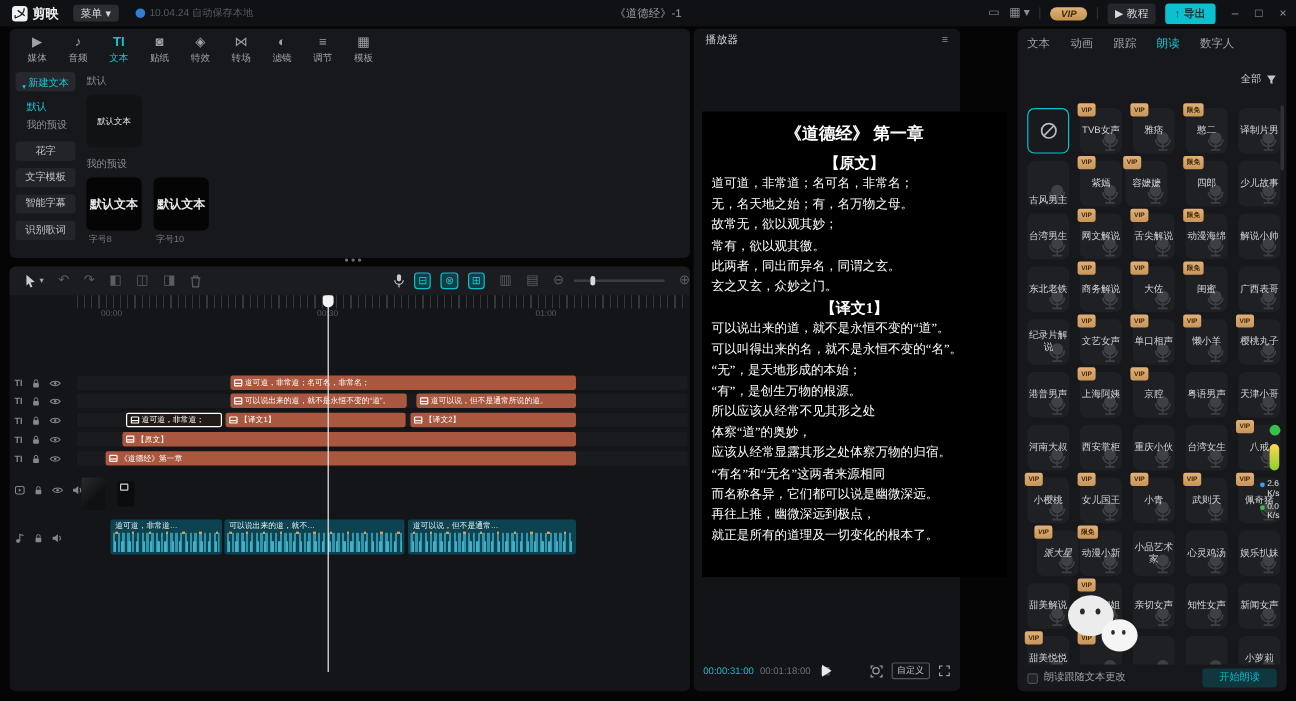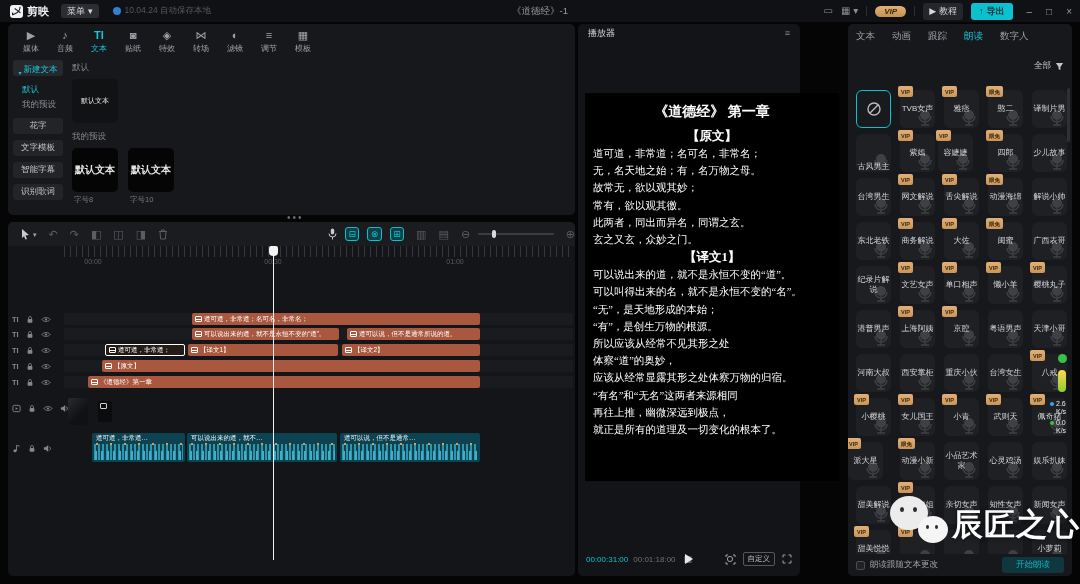--- a/index.html
+++ b/index.html
@@ -486,20 +486,21 @@
           <div class="pv-line">玄之又玄，众妙之门。</div>
           <div class="pv-header">【译文1】</div>
           <div class="pv-line">可以说出来的道，就不是永恒不变的“道”。</div>
           <div class="pv-line">可以叫得出来的名，就不是永恒不变的“名”。</div>
           <div class="pv-line">“无”，是天地形成的本始；</div>
           <div class="pv-line">“有”，是创生万物的根源。</div>
           <div class="pv-line">所以应该从经常不见其形之处</div>
           <div class="pv-line">体察“道”的奥妙，</div>
           <div class="pv-line">应该从经常显露其形之处体察万物的归宿。</div>
           <div class="pv-line">“有名”和“无名”这两者来源相同</div>
+          <div class="pv-line">而名称各异，它们都可以说是幽微深远。</div>
           <div class="pv-line">再往上推，幽微深远到极点，</div>
           <div class="pv-line">就正是所有的道理及一切变化的根本了。</div>
         </div>
     </div>
     <div id="player-ctl">
       <span id="cur-time">00:00:31:00</span>
       <span id="total-time">00:01:18:00</span>
       <span class="grid-ic">▦</span>
       <span id="play-btn"></span>
       <div class="pctl-right">
@@ -908,21 +909,21 @@
         <div class="vcard" style="left: 184px; top: 314px;">
           <span>佩奇猪</span>
           <span class="vsil">
             <svg width="18" height="20" viewBox="0 0 18 20">
               <circle cx="9" cy="7" r="5" fill="#fff"></circle>
               <path d="M9 12 v5 M5 17 h8 M3 8 a6 6 0 0 0 12 0" stroke="#fff" stroke-width="1.4" fill="none"></path>
             </svg>
           </span>
           <span class="vbadge">VIP</span>
         </div>
-        <div class="vcard" style="left: 0; top: 358px;">
+        <div class="vcard" style="left: 16px; top: 358px; font-style: italic;">
           <span>派大星</span>
           <span class="vsil">
             <svg width="18" height="20" viewBox="0 0 18 20">
               <circle cx="9" cy="7" r="5" fill="#fff"></circle>
               <path d="M9 12 v5 M5 17 h8 M3 8 a6 6 0 0 0 12 0" stroke="#fff" stroke-width="1.4" fill="none"></path>
             </svg>
           </span>
           <span class="vbadge">VIP</span>
         </div>
         <div class="vcard" style="left: 52px; top: 358px;">
@@ -1079,16 +1080,15 @@
 
   <div id="watermark">
     <div class="wx-bubble" style="left:2px;top:2px;width:38px;height:34px">
       <span class="wx-eye" style="left:10px;top:11px"></span>
         <span class="wx-eye" style="left:23px;top:11px"></span>
     </div>
     <div class="wx-bubble" style="left:30px;top:22px;width:30px;height:27px;background:#f5f5f5">
       <span class="wx-eye" style="left:8px;top:9px;width:3px;height:4px"></span>
         <span class="wx-eye" style="left:17px;top:9px;width:3px;height:4px"></span>
     </div>
-    <div id="wm-text">辰匠之心</div>
   </div>
 
 </div>
 
 </body></html>

